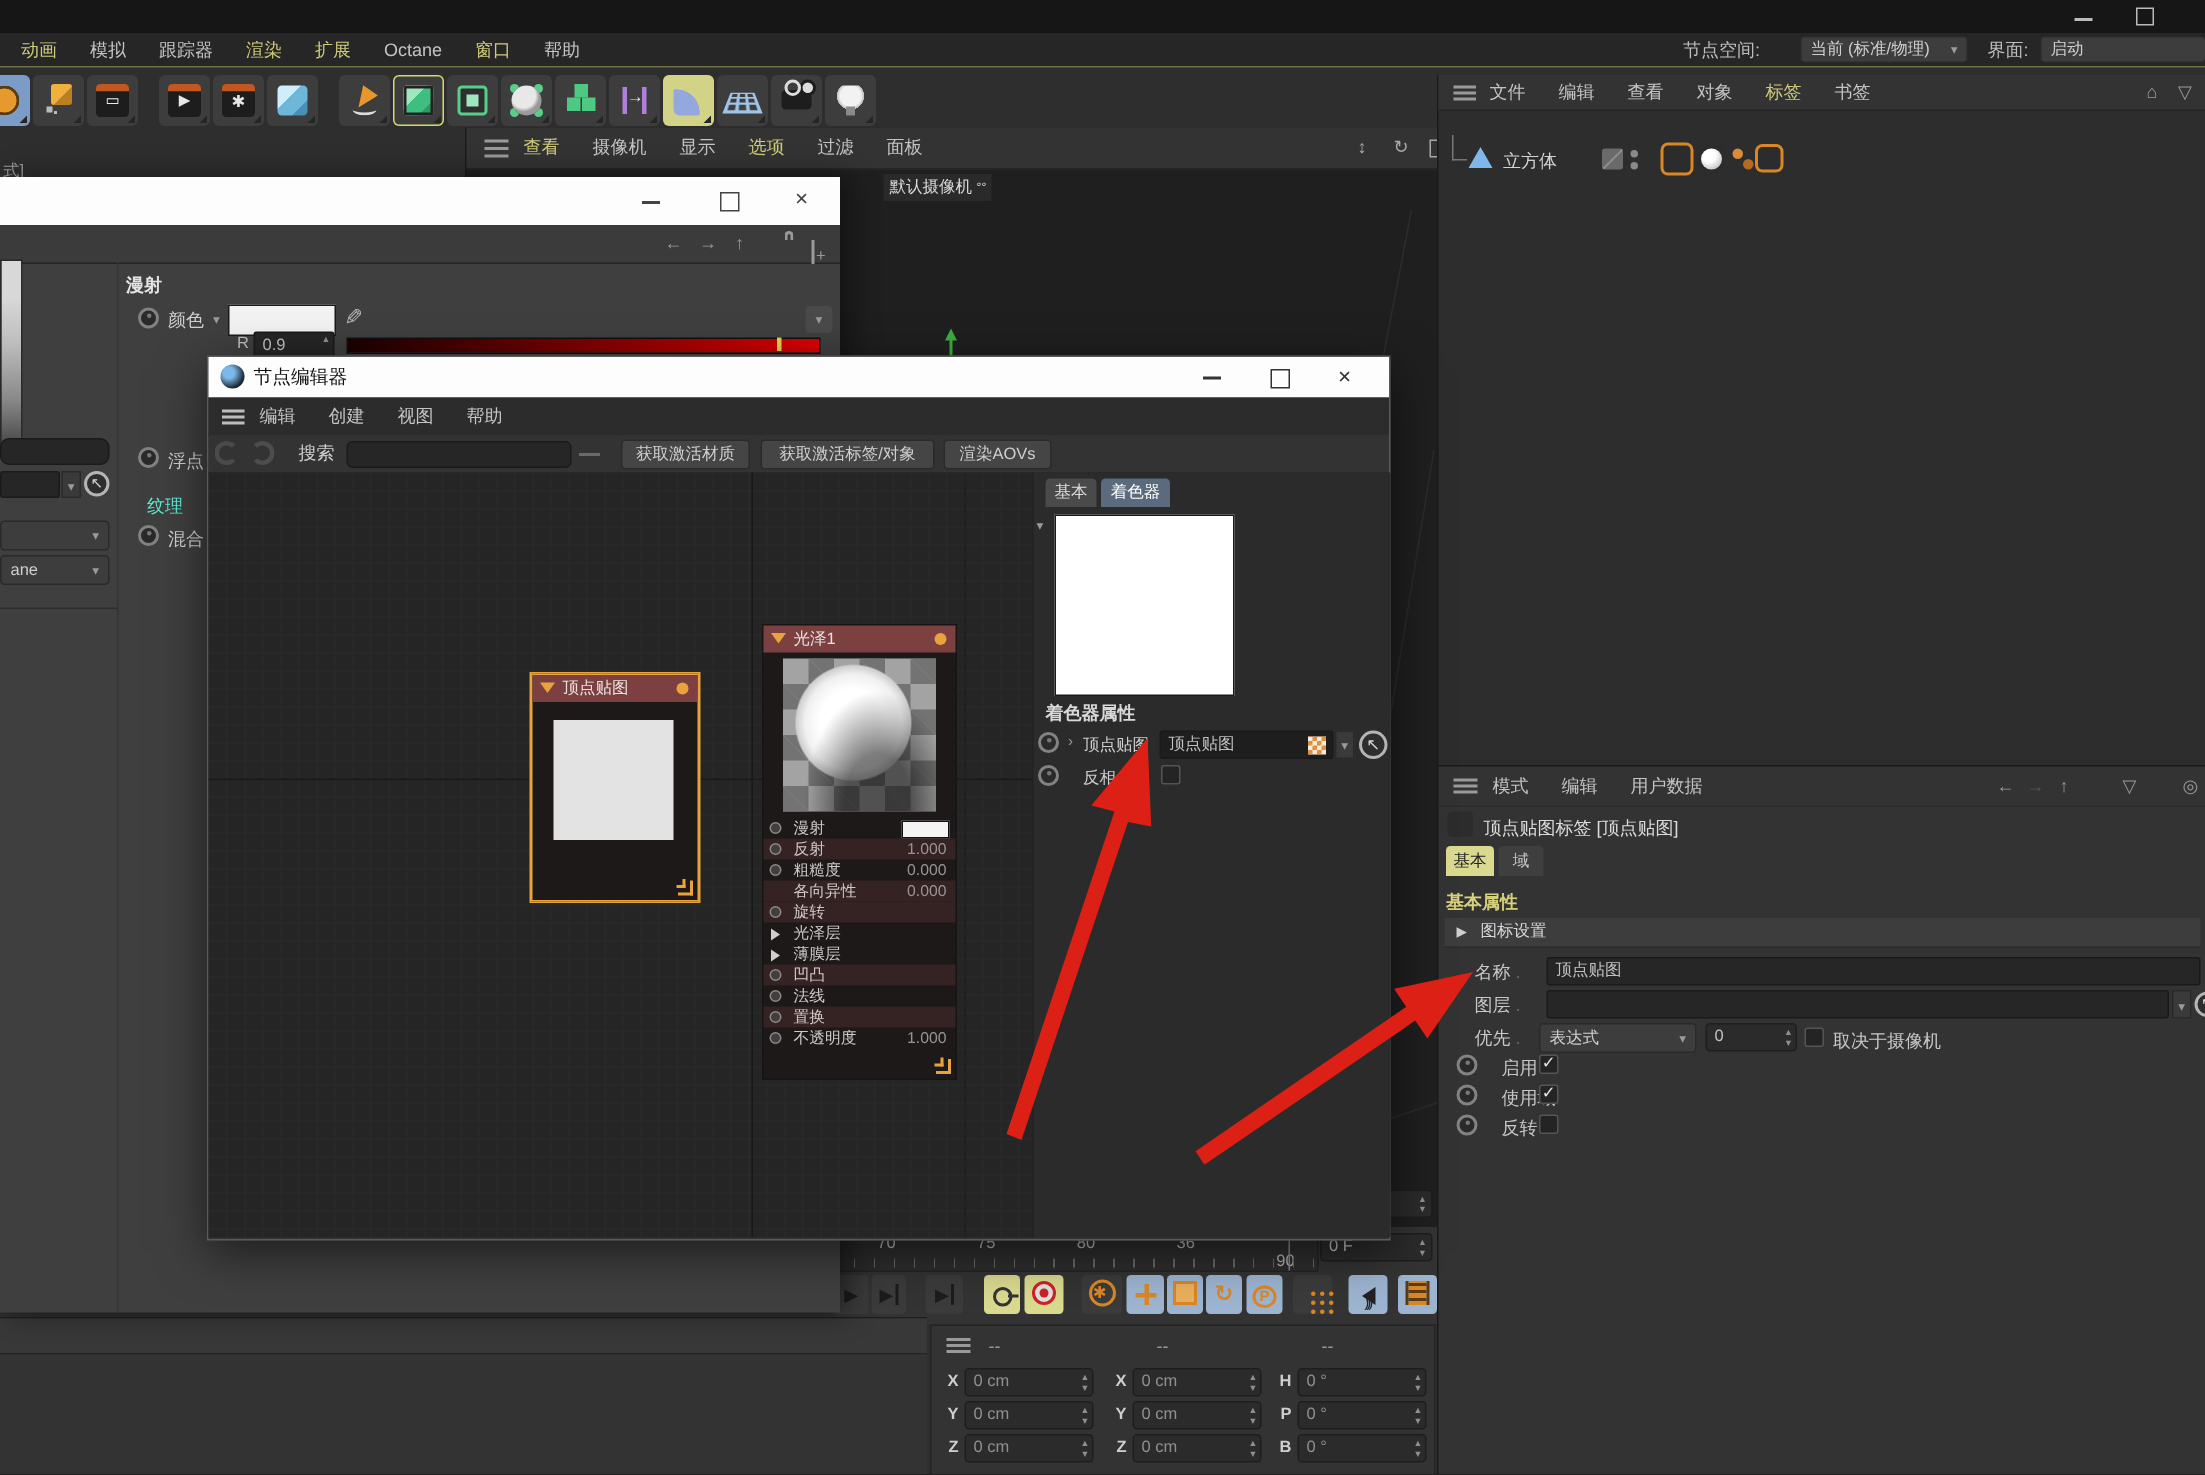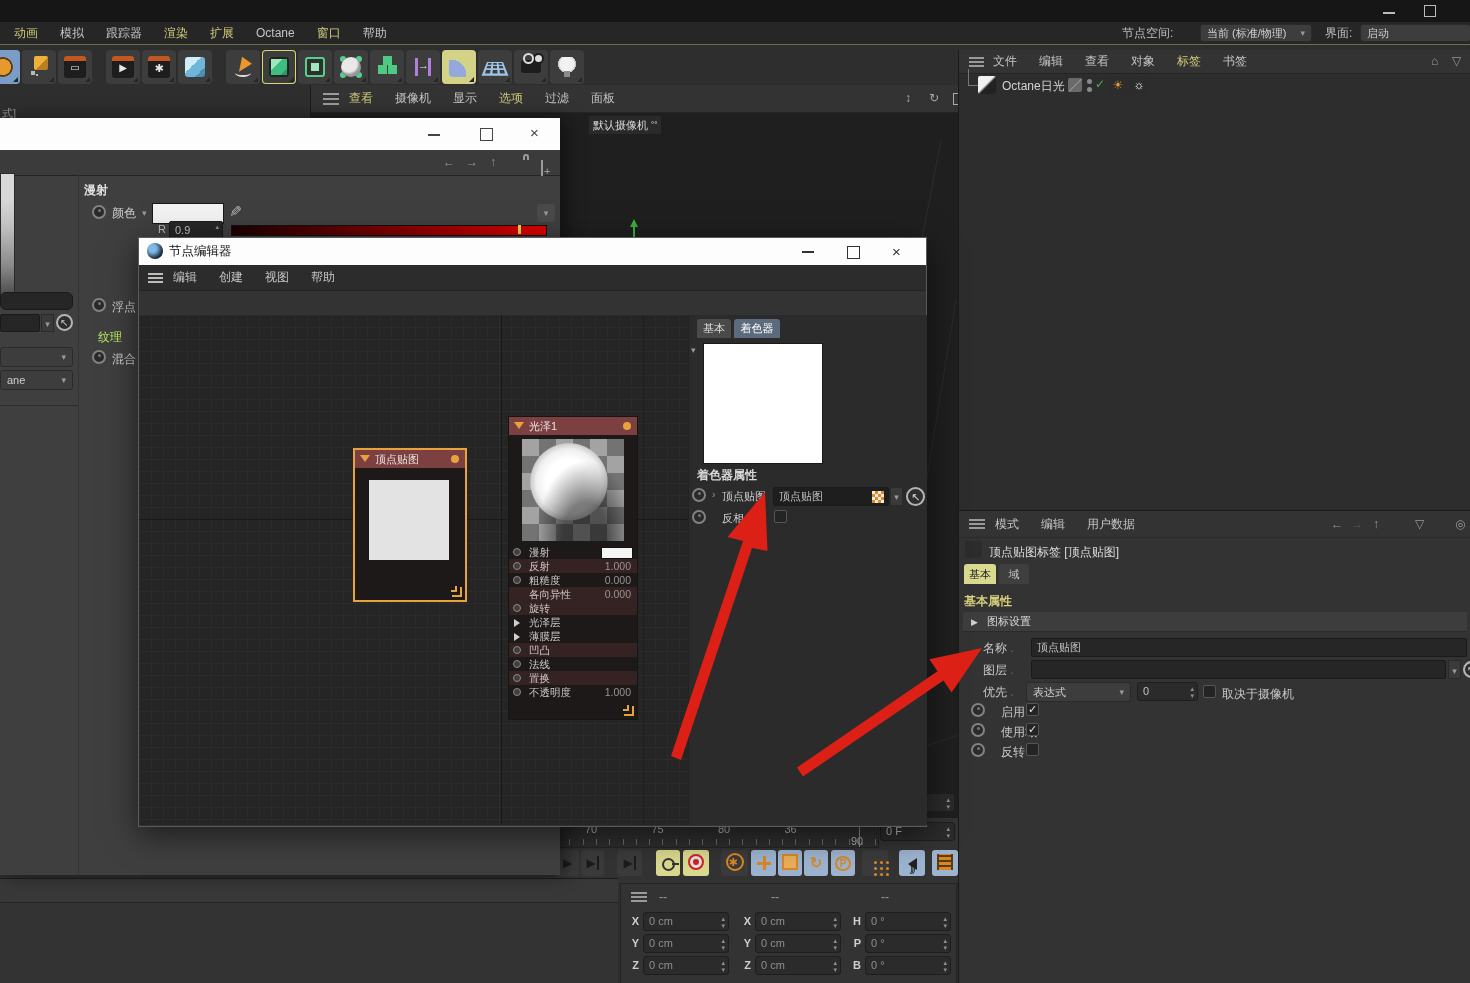--- a/index.html
+++ b/index.html
@@ -224,31 +224,32 @@
 
   <div class="abs" style="left:958px;top:50px;width:512px;height:460px;background:#2d2d2d;border-left:1px solid #1a1a1a;">
     <div class="abs hdrline" style="left:0;top:0;width:512px;height:23px;background:#333;line-height:23px;">
       <span class="abs" style="left:10px;top:7px;width:15px;height:2px;background:#9a9a9a;box-shadow:0 4px 0 #9a9a9a,0 8px 0 #9a9a9a;"></span>
       <span id="om-menu-items" style="margin-left:34px;"><span class="mi">文件</span><span class="mi">编辑</span><span class="mi">查看</span><span class="mi">对象</span><span class="mi hl">标签</span><span class="mi">书签</span></span>
       
       <span class="abs" style="left:472px;top:0;color:#9a9a9a;">⌂</span>
       <span class="abs" style="left:493px;top:0;color:#9a9a9a;">▽</span>
     </div>
 
-    <div class="abs" style="left:0;top:25px;width:512px;height:21px;">
+
+    <div class="abs" style="left:0;top:46px;width:512px;height:21px;">
       <span class="abs" style="left:9px;top:-6px;width:9px;height:16px;border-left:1px solid #777;border-bottom:1px solid #777;"></span>
-      <span class="abs" style="left:19px;top:1px;width:18px;height:18px;background:linear-gradient(135deg,#f2f2f2 0 45%,#222 55%);border-radius:2px;"></span>
-      <span class="abs" style="left:43px;top:3px;color:#d2d2d2;">Octane日光</span>
+      <span class="abs" style="left:20px;top:2px;width:0;height:0;border-left:8px solid transparent;border-right:8px solid transparent;border-bottom:14px solid #7fb8e8;"></span>
+      <span class="abs" style="left:43px;top:3px;color:#d2d2d2;">立方体</span>
       <span class="abs" style="left:109px;top:3px;width:14px;height:14px;background:linear-gradient(135deg,#6a6a6a 48%,#8a8a8a 48% 55%,#6a6a6a 55%);border-radius:2px;"></span>
       <span class="abs" style="left:128px;top:4px;width:5px;height:5px;border-radius:50%;background:#8a8a8a;box-shadow:0 8px 0 #8a8a8a;"></span>
-      <span class="abs" style="left:136px;top:2px;color:#4db34d;font-size:12px;">✓</span>
-      <span class="tag" style="left:150px;top:1px;color:#e8962e;">☀</span>
-      <span class="tag" style="left:171px;top:1px;color:#f0f0f0;">☼</span>
-    </div>
-
+      <span class="tag checker sm" style="left:150px;top:1px;box-shadow:0 0 0 2px #d98726;"></span>
+      <span class="tag" style="left:173px;top:1px;"><span style="display:inline-block;width:14px;height:14px;margin-top:2px;border-radius:50%;background:radial-gradient(circle at 38% 32%,#fff 0 35%,#c8c8c8 75%,#8a8a8a);"></span></span>
+      <span class="abs" style="left:196px;top:3px;width:7px;height:7px;border-radius:50%;background:#d98c3a;box-shadow:7px 7px 0 #b56a22;"></span>
+      <span class="tag bwchecker" style="left:213px;top:2px;width:15px;height:15px;box-shadow:0 0 0 2px #d98726;"></span>
+    </div>
   </div>
 
   <div class="abs" style="left:958px;top:510px;width:512px;height:473px;background:#333;border-left:1px solid #1a1a1a;border-top:1px solid #1a1a1a;overflow:hidden;">
     <div class="abs" style="left:0;top:0;width:512px;height:26px;line-height:26px;border-bottom:1px solid #2a2a2a;">
       <span class="abs" style="left:10px;top:8px;width:16px;height:2px;background:#9a9a9a;box-shadow:0 4px 0 #9a9a9a,0 8px 0 #9a9a9a;"></span>
       <span id="am-menu-items" style="margin-left:36px;"><span class="mi">模式</span><span class="mi">编辑</span><span class="mi">用户数据</span></span>
       <span class="abs" style="left:372px;color:#9a9a9a;">←</span>
       <span class="abs" style="left:392px;color:#555;">→</span>
       <span class="abs" style="left:414px;color:#9a9a9a;">↑</span>
       
@@ -335,36 +336,46 @@
     <div class="abs" style="left:537px;top:86px;width:18px;height:18px;background:#4a4a4a;border-radius:3px;text-align:center;line-height:16px;"><span class="chev">▾</span></div>
     <span class="abs" style="left:158px;top:105px;color:#bdbdbd;font-size:11px;">R</span>
     <div class="abs fld" style="left:169px;top:103px;width:54px;height:32px;">
       <span>0.9</span>
       <span class="spin" style="position:absolute;right:3px;top:1px;">▴</span></div>
     <div class="abs" style="left:231px;top:107px;width:314px;height:9px;background:linear-gradient(90deg,#1c0000,#e00000);border:1px solid #111;">
       <div style="position:absolute;left:91%;top:-1px;width:3px;height:9px;background:#e8d44d;"></div>
     </div>
     <span class="abs port" style="left:92px;top:180px;width:14px;height:14px;"></span>
     <span class="abs" style="left:112px;top:181px;color:#cfcfcf;">浮点</span>
-    <span class="abs" style="left:98px;top:211px;color:#bef264;">纹理</span>
+    <span class="abs" style="left:98px;top:211px;color:#5eead4;">纹理</span>
     <span class="abs port" style="left:92px;top:232px;width:14px;height:14px;"></span>
     <span class="abs" style="left:112px;top:233px;color:#cfcfcf;">混合</span>
   </div>
 
   <div class="abs nwin" style="left:138px;top:237px;width:787px;height:588px;z-index:20;">
     <div class="ntitle abs" style="left:0;top:0;width:787px;height:27px;line-height:27px;">
       <span class="abs" style="left:8px;top:5px;width:16px;height:16px;border-radius:50%;background:radial-gradient(circle at 35% 35%,#7db8e8 0 25%,#1a2430 70%);"></span>
       <span class="abs" style="left:30px;font-size:12.5px;color:#111;">节点编辑器</span>
       <span class="abs" style="left:663px;top:13px;width:12px;height:2px;background:#333;"></span>
       <span class="abs" style="left:708px;top:8px;width:11px;height:11px;border:1px solid #333;"></span>
       <span class="abs" style="left:753px;top:0;color:#333;font-size:15px;">×</span>
     </div>
     <div class="abs hdrline" style="left:0;top:27px;width:787px;height:25px;background:#2c2c2c;line-height:25px;">
       <span class="abs" style="left:9px;top:8px;width:15px;height:2px;background:#bdbdbd;box-shadow:0 4px 0 #bdbdbd,0 8px 0 #bdbdbd;"></span>
       <span id="ne-menu-items" style="margin-left:34px;"><span class="mi">编辑</span><span class="mi">创建</span><span class="mi">视图</span><span class="mi">帮助</span></span>
+    </div>
+    <div class="abs hdrline" style="left:0;top:52px;width:787px;height:25px;background:#333;line-height:25px;">
+      <span class="abs" style="left:4px;top:4px;width:16px;height:16px;border:3px solid #4a4a4a;border-radius:50%;border-right-color:transparent;box-sizing:border-box;"></span>
+      <span class="abs" style="left:28px;top:4px;width:16px;height:16px;border:3px solid #4d4d4d;border-radius:50%;border-left-color:transparent;box-sizing:border-box;"></span>
+      <span class="abs" style="left:60px;color:#cfcfcf;">搜索</span>
+      <div class="abs fld" style="left:92px;top:4px;width:150px;height:18px;border-radius:4px;"></div>
+      <span class="abs" style="left:247px;top:12px;width:14px;height:2px;background:#6a6a6a;"></span>
+      <div class="abs dd" style="left:275px;top:3px;width:86px;height:20px;background:#454545;text-align:center;"><span>获取激活材质</span></div>
+      <div class="abs dd" style="left:368px;top:3px;width:116px;height:20px;background:#454545;text-align:center;"><span>获取激活标签/对象</span></div>
+      <div class="abs dd" style="left:490px;top:3px;width:72px;height:20px;background:#454545;text-align:center;"><span>渲染AOVs</span></div>
     </div>
 
     <div class="abs grid" style="left:0;top:77px;width:549px;height:510px;overflow:hidden;">
       <div class="abs" style="left:362px;top:0;width:1px;height:510px;background:#191919;"></div>
       <div class="abs" style="left:504px;top:0;width:1px;height:510px;background:#1e1e1e;"></div>
       <div class="abs" style="left:0;top:204px;width:549px;height:1px;background:#191919;"></div>
 
       <div class="node sel" style="left:215px;top:134px;width:110px;height:150px;">
         <div class="nhead">
           <span class="tri"></span>

